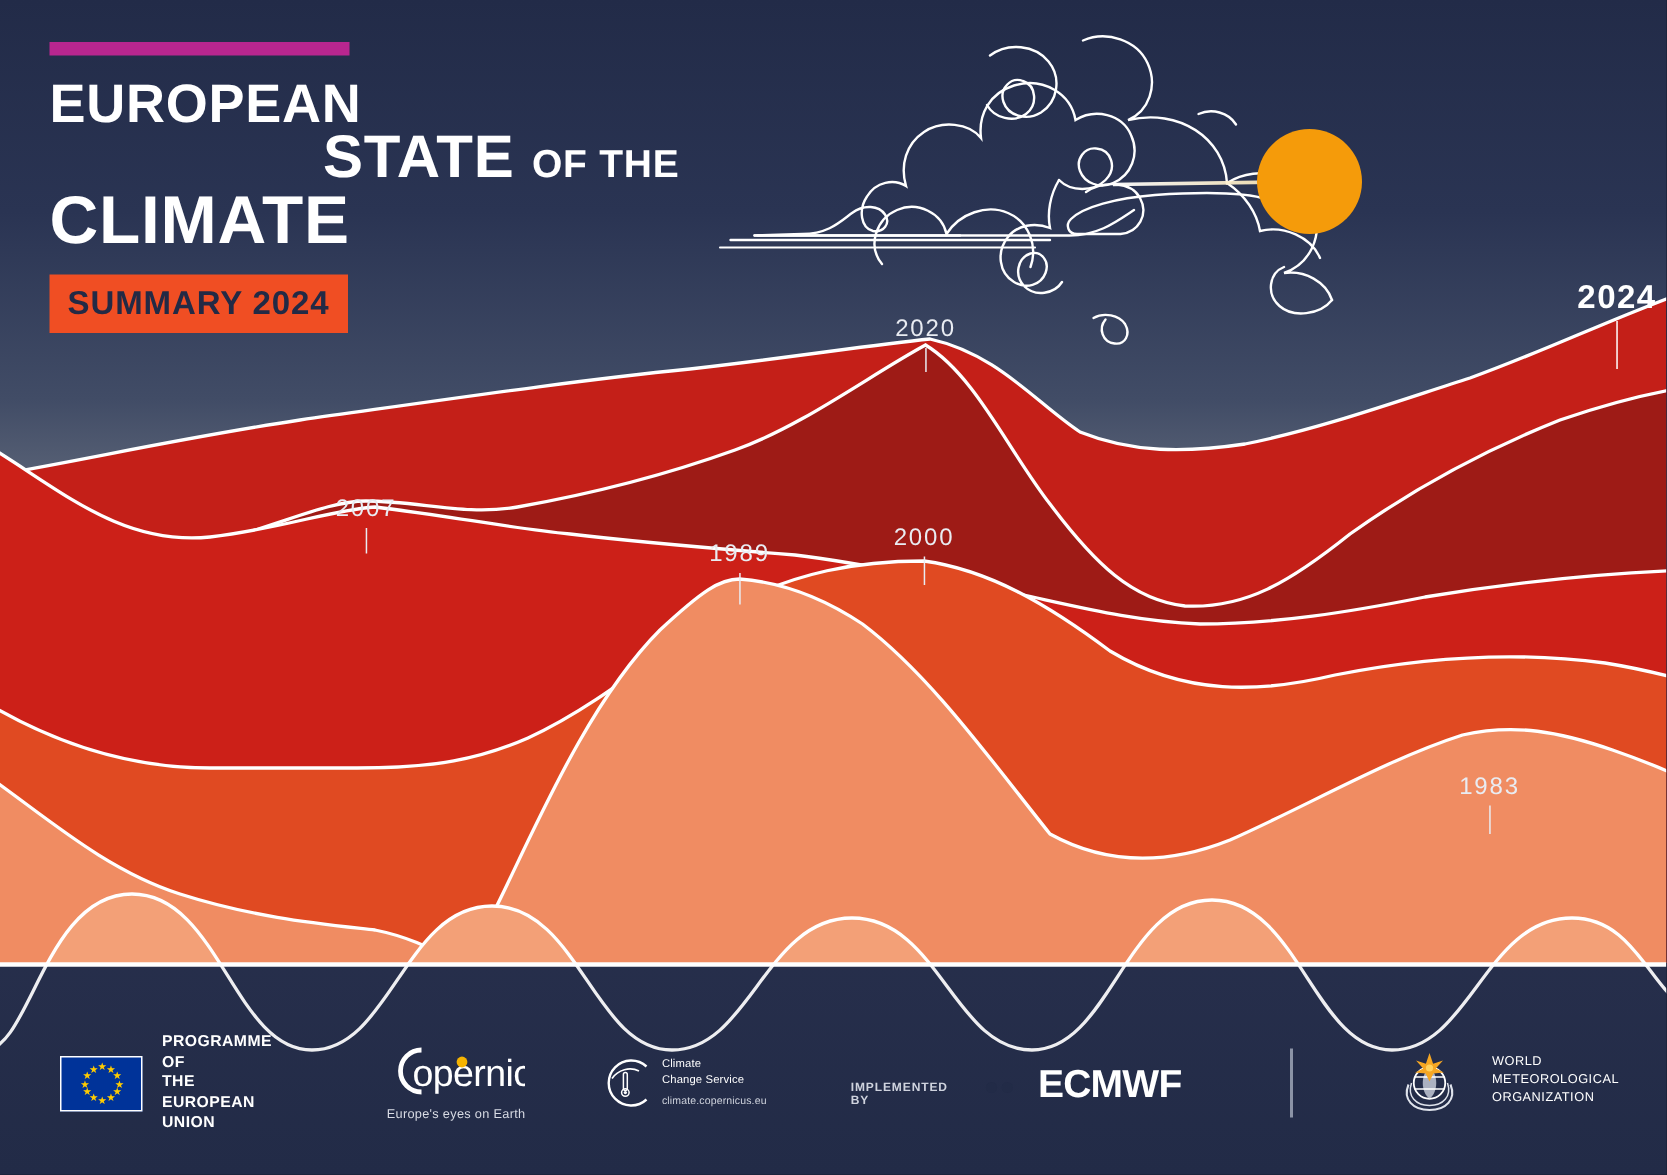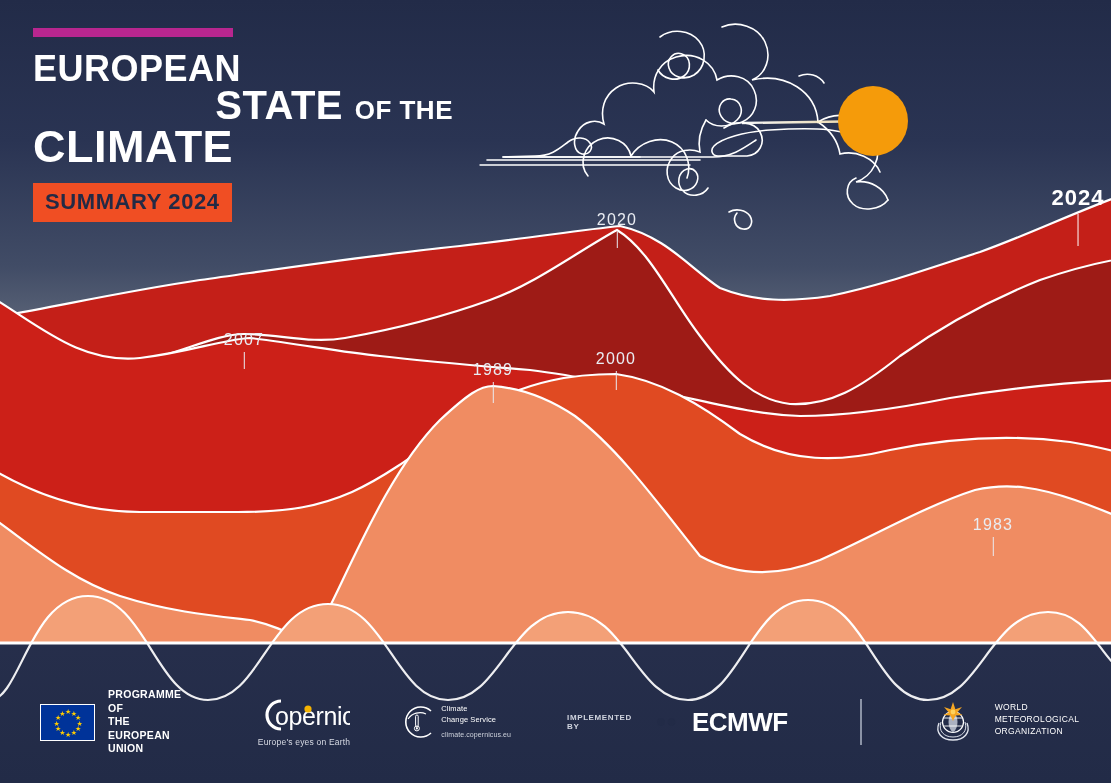--- a/index.html
+++ b/index.html
@@ -72,21 +72,21 @@
      line-height:1.28;letter-spacing:.3px;
   }
 
   .cop-wrap{margin-left:72px;}
   .cop-sub{color:#d8dbe4;font-size:8.5px;letter-spacing:.2px;text-align:right;margin-top:1px;}
 
   .c3s-wrap{margin-left:50px;display:flex;align-items:center;}
   .c3s-text{margin-left:7px;color:#ffffff;font-size:7.5px;line-height:1.45;letter-spacing:.1px;}
   .c3s-url{color:#ced2dc;font-size:7px;margin-top:4px;}
 
-  .ecmwf-wrap{margin-left:56px;display:flex;align-items:center;}
+  .ecmwf-wrap{margin-left:56px;display:flex;align-items:flex-end;}
   .impl-by{color:#cfd3de;font-size:8px;font-weight:bold;letter-spacing:.6px;margin-right:9px;}
   .ecmwf-word{color:#ffffff;font-size:26px;font-weight:bold;letter-spacing:-.5px;margin-left:5px;}
 
   .divider{width:2px;height:46px;background:#8b93a6;margin-left:72px;flex:none;}
 
   .wmo-wrap{margin-left:70px;display:flex;align-items:flex-start;gap:12px;}
   .wmo-text{margin-left:9px;color:#ffffff;font-size:8.5px;line-height:1.42;letter-spacing:.35px;}
 </style>
 </head>
 <body>

